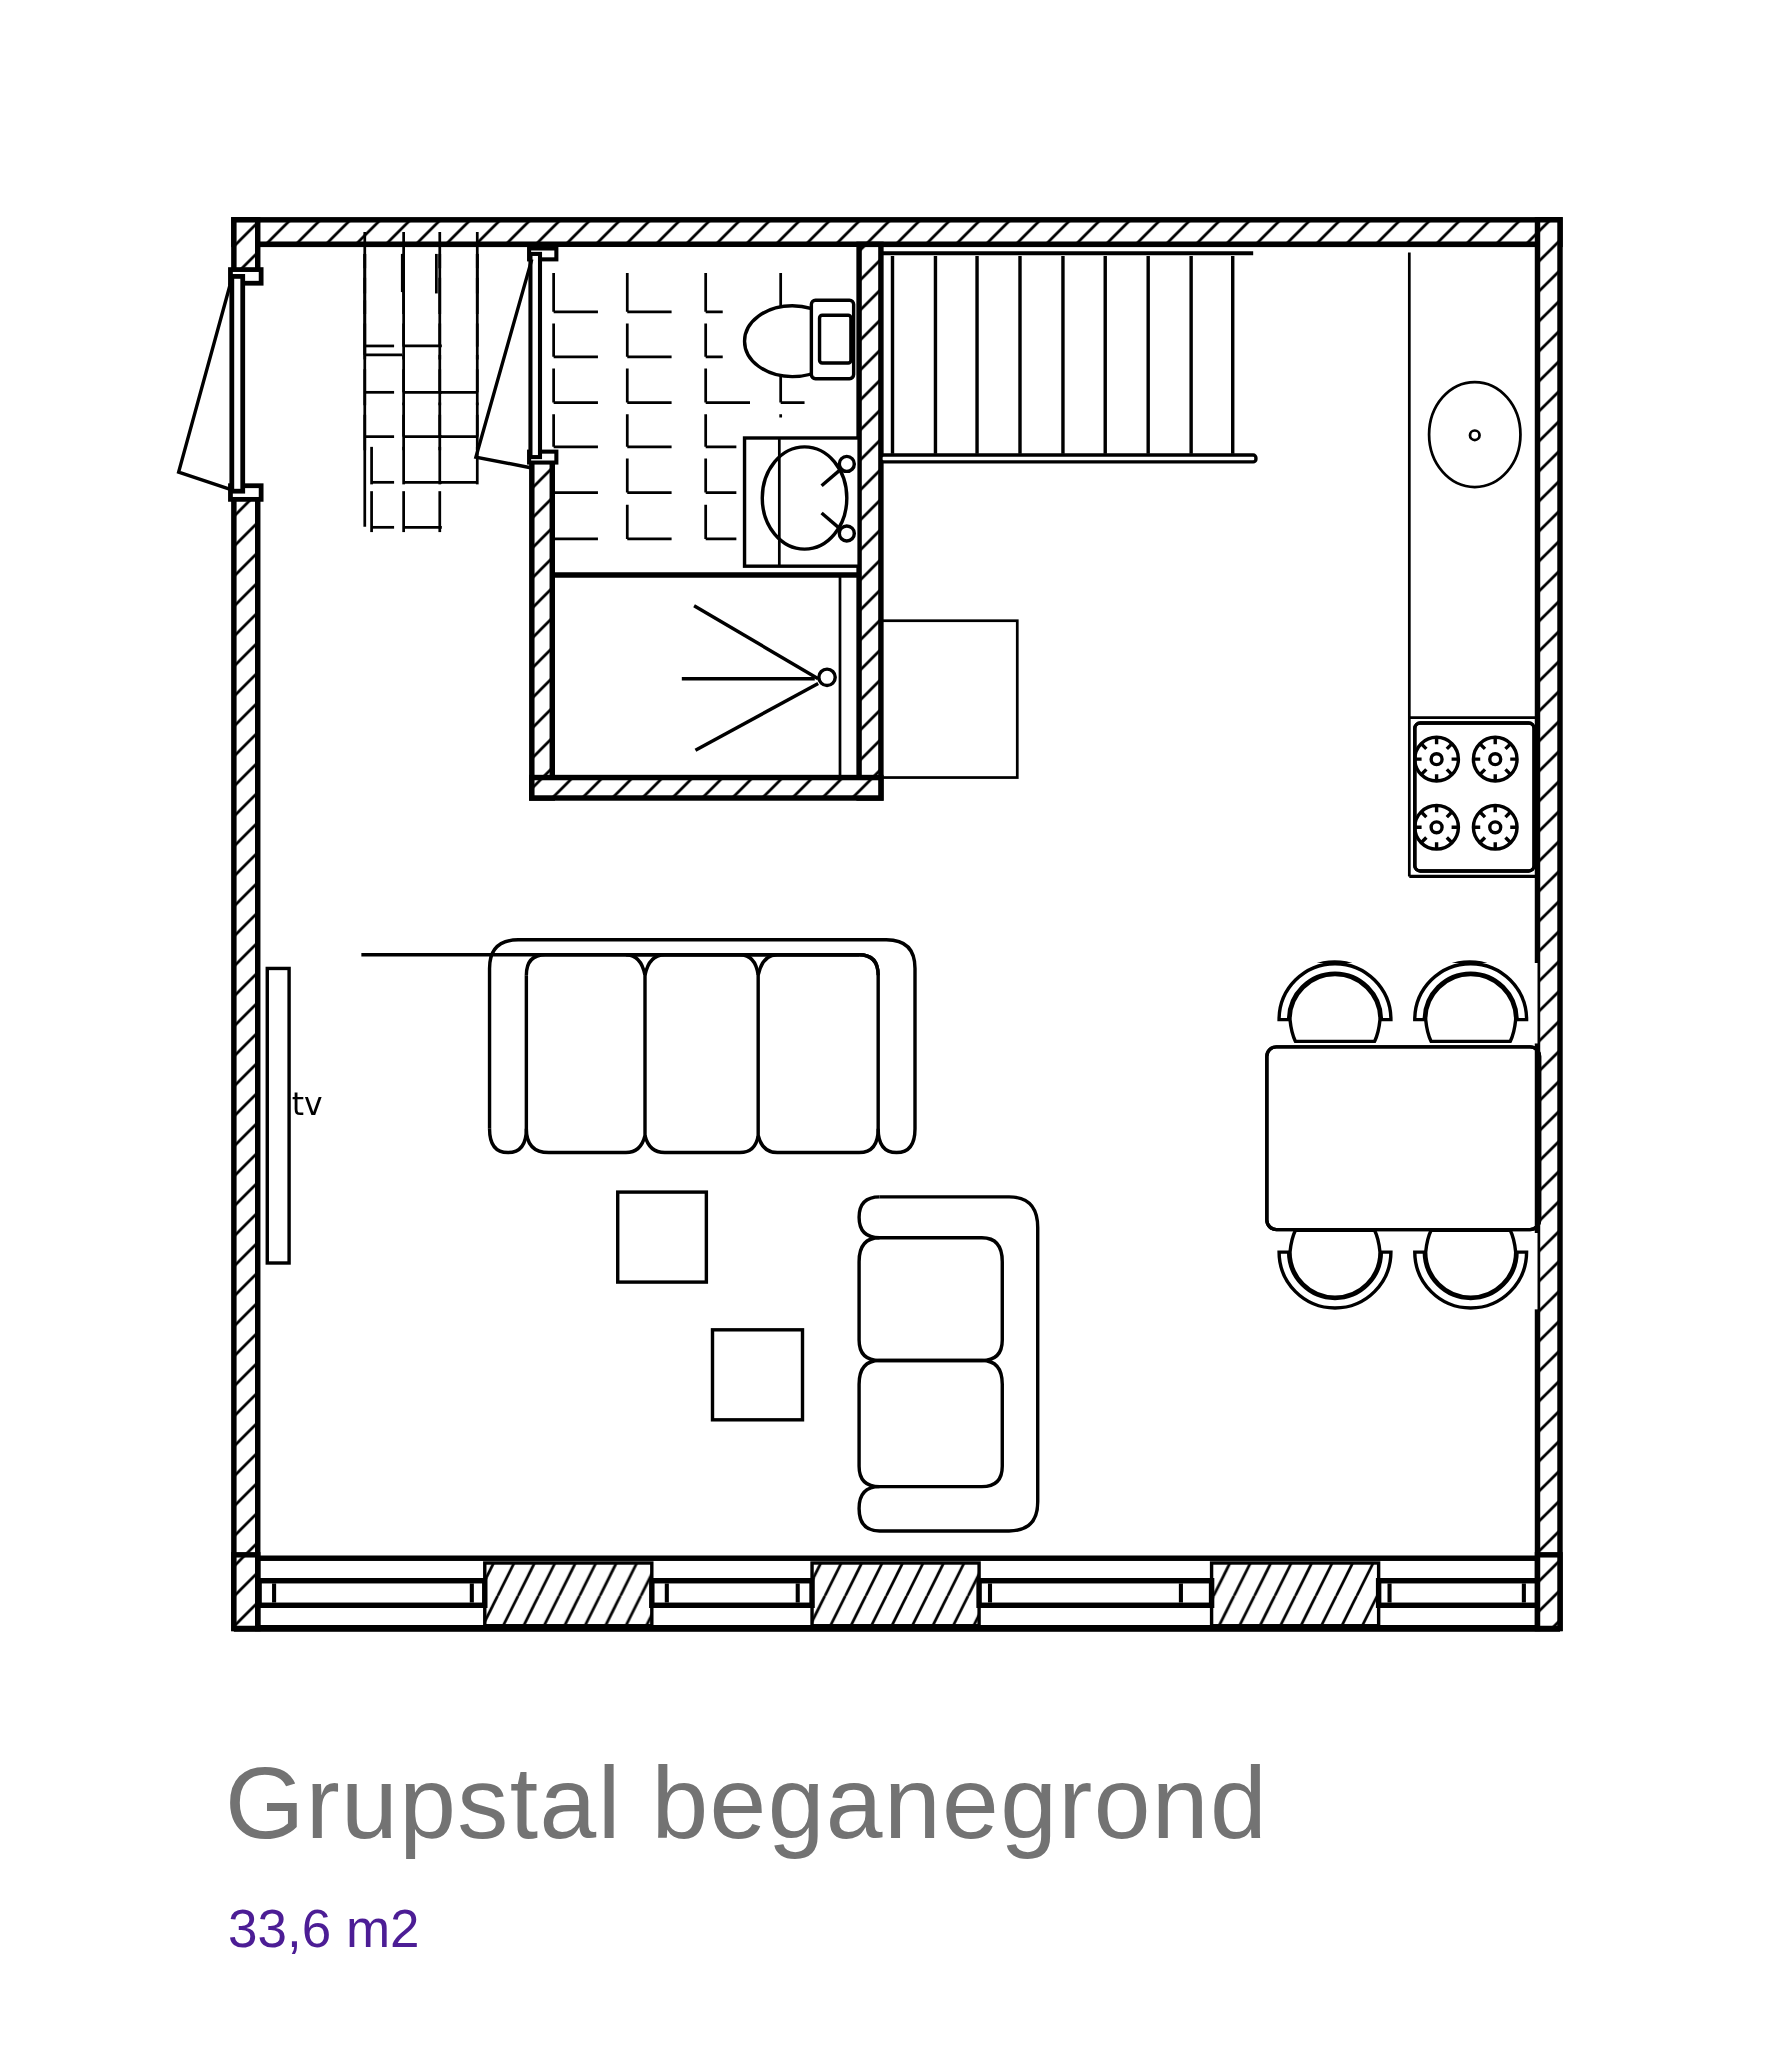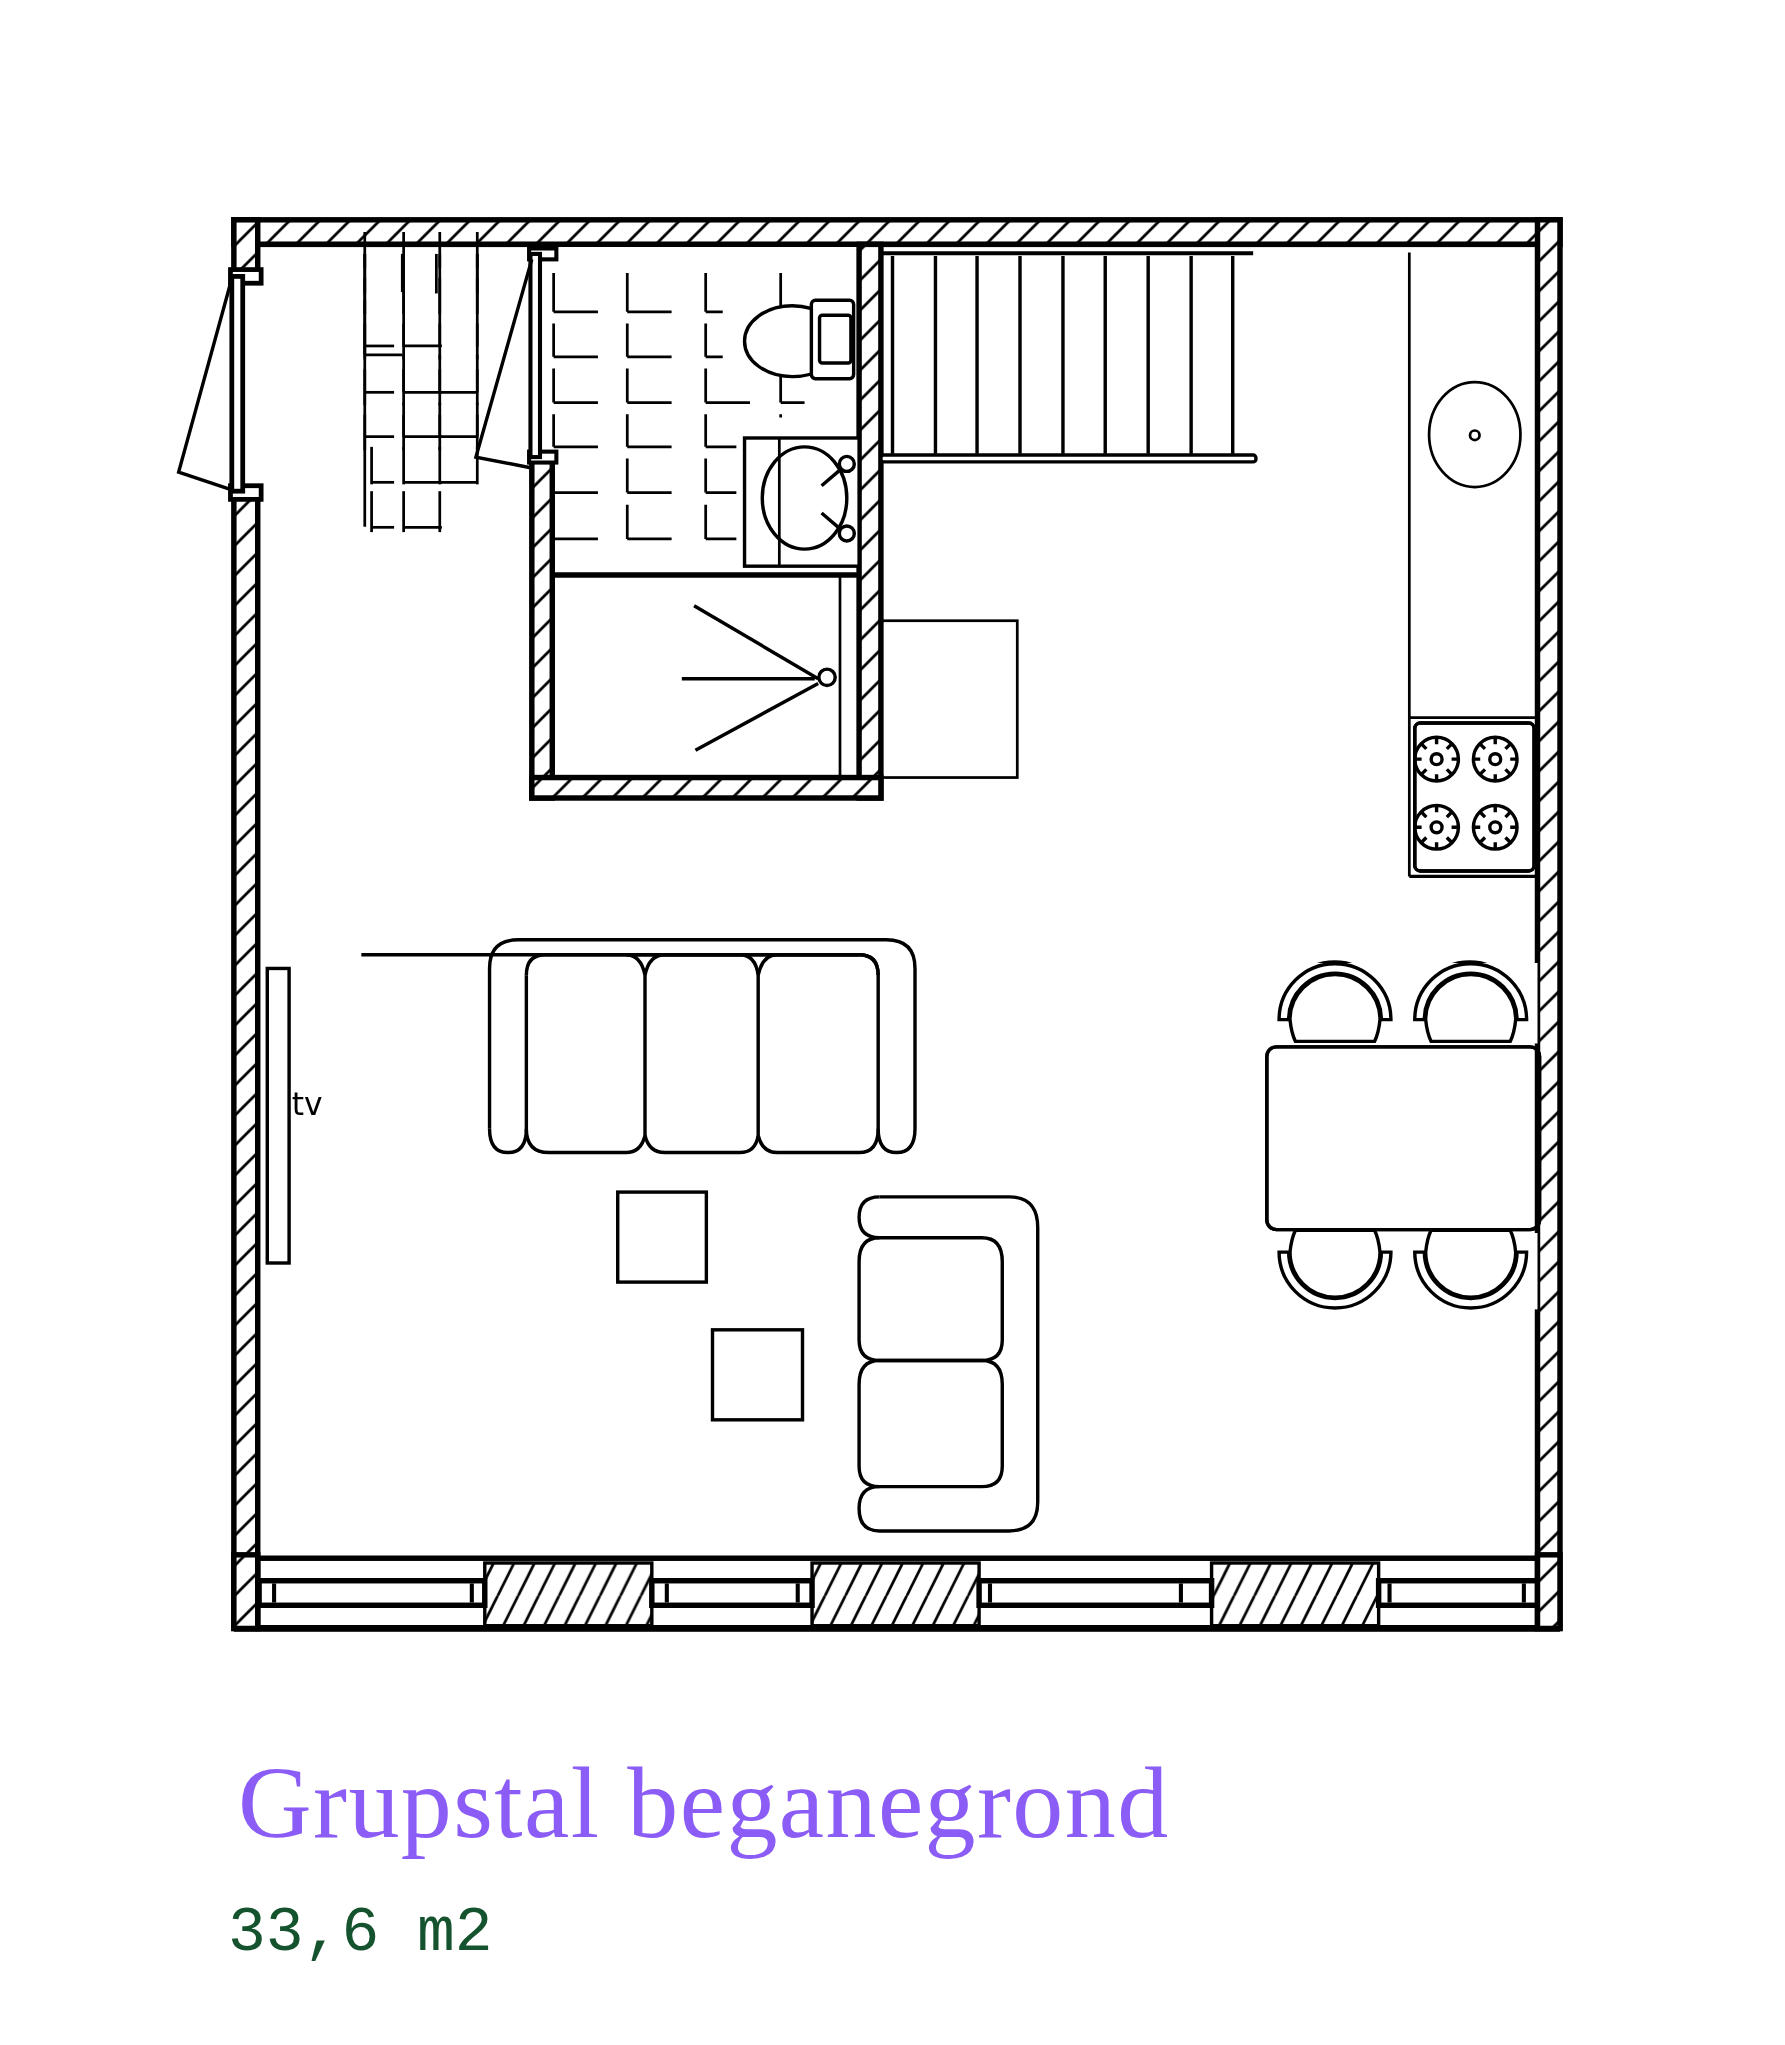--- a/index.html
+++ b/index.html
@@ -1,19 +1,19 @@
 <!DOCTYPE html>
 <html style="font-size:11px"><head>
 <meta charset="utf-8">
 <style>
   html, body { margin:0; padding:0; background:#ffffff; }
   body { width:1785px; height:2046px; position:relative; overflow:hidden; }
   #plan { position:absolute; left:0; top:0; }
-  .title { position:absolute; left:238px; top:1752px; font-family:Liberation Serif, serif; font-size:102px; color:#8b5cf6; letter-spacing:1.4px; line-height:1; }
-  .area { position:absolute; left:228px; top:1902px; font-family:Liberation Mono, monospace; font-size:63px; color:#14532d; line-height:1; }
+  .title { position:absolute; left:225px; top:1752px; font-family:Liberation Sans, sans-serif; font-size:102px; color:#737373; letter-spacing:1.4px; line-height:1; }
+  .area { position:absolute; left:228px; top:1902px; font-family:Liberation Sans, sans-serif; font-size:53px; color:#4c1d95; line-height:1; }
   .tv-label { font-family:"DejaVu Sans", sans-serif; font-size:46px; fill:#000; }
 </style>
 </head>
 <body>
 
 <svg id="plan" width="1785" height="2046" viewBox="0 0 2618 3000" xmlns="http://www.w3.org/2000/svg">
   <defs>
     <pattern id="hatch" patternUnits="userSpaceOnUse" width="44" height="44" patternTransform="rotate(0)">
       <rect width="44" height="44" fill="#fff"></rect>
       <line x1="0" y1="44" x2="44" y2="0" stroke="#000" stroke-width="4"></line>

